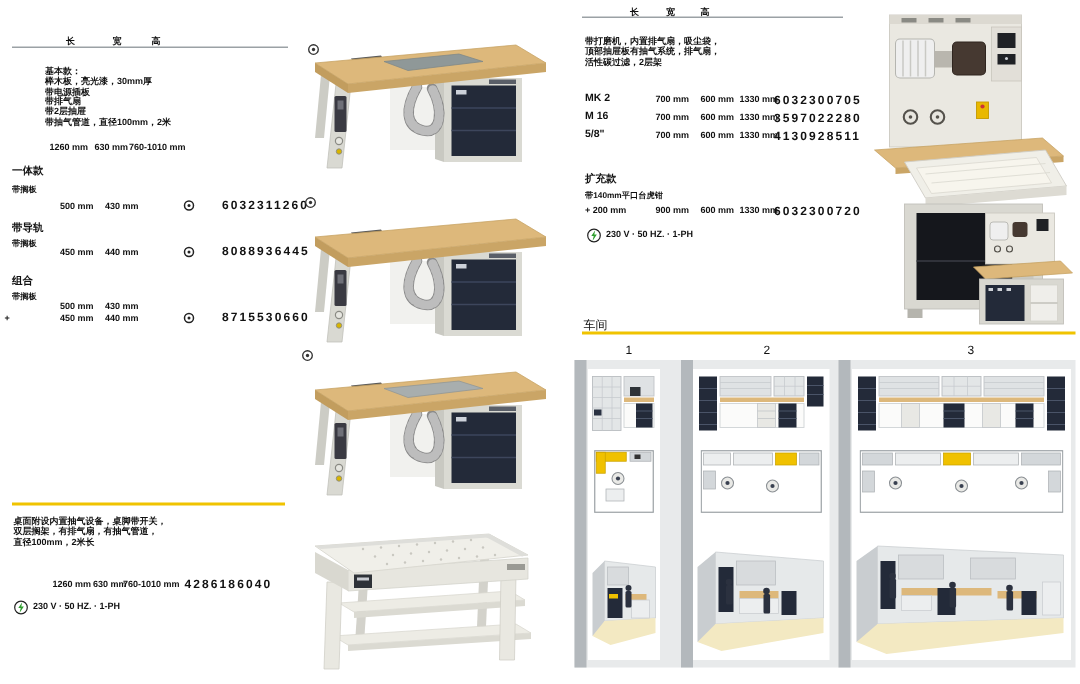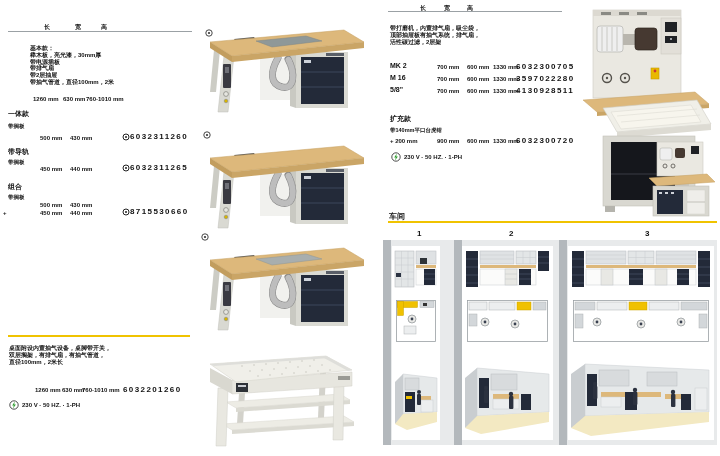--- a/index.html
+++ b/index.html
@@ -3,26 +3,26 @@
 <meta charset="utf-8">
 <style>
   html,body{margin:0;padding:0;background:#fff;}
   .page{position:relative;width:720px;height:456px;background:#fff;overflow:hidden;
         font-family:"Liberation Sans",sans-serif;color:#111;}
   .a{position:absolute;}
   .hdr{font-size:6px;font-weight:700;letter-spacing:.5px;}
   .t6{font-size:6px;font-weight:700;line-height:6.8px;white-space:nowrap;}
   .t55{font-size:5.5px;font-weight:700;white-space:nowrap;}
   .t7{font-size:7px;font-weight:700;white-space:nowrap;}
-  .t8{font-size:8px;font-weight:700;white-space:nowrap;}
+  .t8{font-size:8px;font-weight:400;white-space:nowrap;}
   .dim{font-size:6px;font-weight:700;white-space:nowrap;}
   .code{font-size:8px;font-weight:700;letter-spacing:1.4px;white-space:nowrap;}
   .rule{height:1px;background:#9ba1a5;}
   .yellowrule{height:2px;background:#f0c300;}
-  .coderow{display:flex;align-items:center;gap:0;}
+  .coderow{display:flex;align-items:center;gap:18px;}
   .powerrow{display:flex;align-items:center;gap:3px;}
   svg{display:block;}
 </style>
 </head>
 <body>
 
 <div class="page">
 
   <span class="a hdr" style="left:44px;top:23px">长</span>
   <span class="a hdr" style="left:75px;top:23px">宽</span>
@@ -56,21 +56,21 @@
 
   <span class="a t7" style="left:8px;top:147px">带导轨</span>
   <span class="a t55" style="left:8px;top:159px">带搁板</span>
   <span class="a dim" style="left:40px;top:166px">450 mm</span>
   <span class="a dim" style="left:70px;top:166px">440 mm</span>
   <div class="a coderow" style="left:122px;top:163px">
     <svg width="8" height="8" viewBox="0 0 8 8">
         <circle cx="4" cy="4" r="3" fill="none" stroke="#222" stroke-width="1"></circle>
         <circle cx="4" cy="4" r="1" fill="#222"></circle>
       </svg>
-    <span class="code">6032311265</span>
+    <span class="code">8088936445</span>
   </div>
 
   <span class="a t7" style="left:8px;top:182px">组合</span>
   <span class="a t55" style="left:8px;top:194px">带搁板</span>
   <span class="a dim" style="left:40px;top:202px">500 mm</span>
   <span class="a dim" style="left:70px;top:202px">430 mm</span>
   <span class="a dim" style="left:3px;top:210px">+</span>
   <span class="a dim" style="left:40px;top:210px">450 mm</span>
   <span class="a dim" style="left:70px;top:210px">440 mm</span>
   <div class="a coderow" style="left:122px;top:207px">
@@ -83,21 +83,21 @@
 
   <div class="a yellowrule" style="left:8px;top:335px;width:182px"></div>
   <div class="a" style="left:9px;top:345px">
     <div class="t6">桌面附设内置抽气设备，桌脚带开关，</div>
     <div class="t6">双层搁架，有排气扇，有抽气管道，</div>
     <div class="t6">直径100mm，2米长</div>
   </div>
   <span class="a dim" style="left:35px;top:387px">1260 mm</span>
   <span class="a dim" style="left:62px;top:387px">630 mm</span>
   <span class="a dim" style="left:82px;top:387px">760-1010 mm</span>
-  <span class="a code" style="left:123px;top:385px">6032201260</span>
+  <span class="a code" style="left:123px;top:385px">4286186040</span>
   <div class="a powerrow" style="left:9px;top:400px">
     <svg width="10" height="10" viewBox="0 0 10 10">
       <circle cx="5" cy="5" r="4.2" fill="#fff" stroke="#222" stroke-width="0.8"></circle>
       <polygon points="5.8,1.5 3.2,5.4 4.8,5.4 4,8.6 6.9,4.4 5.2,4.4" fill="#2f9e2f"></polygon>
     </svg>
     <span class="t6">230 V · 50 HZ. · 1-PH</span>
   </div>
 
   <svg class="a" style="left:198px;top:12px" width="170" height="104" viewBox="0 0 170 104">
     <rect x="62" y="46" width="38" height="42" fill="#f1f1ee"></rect>

